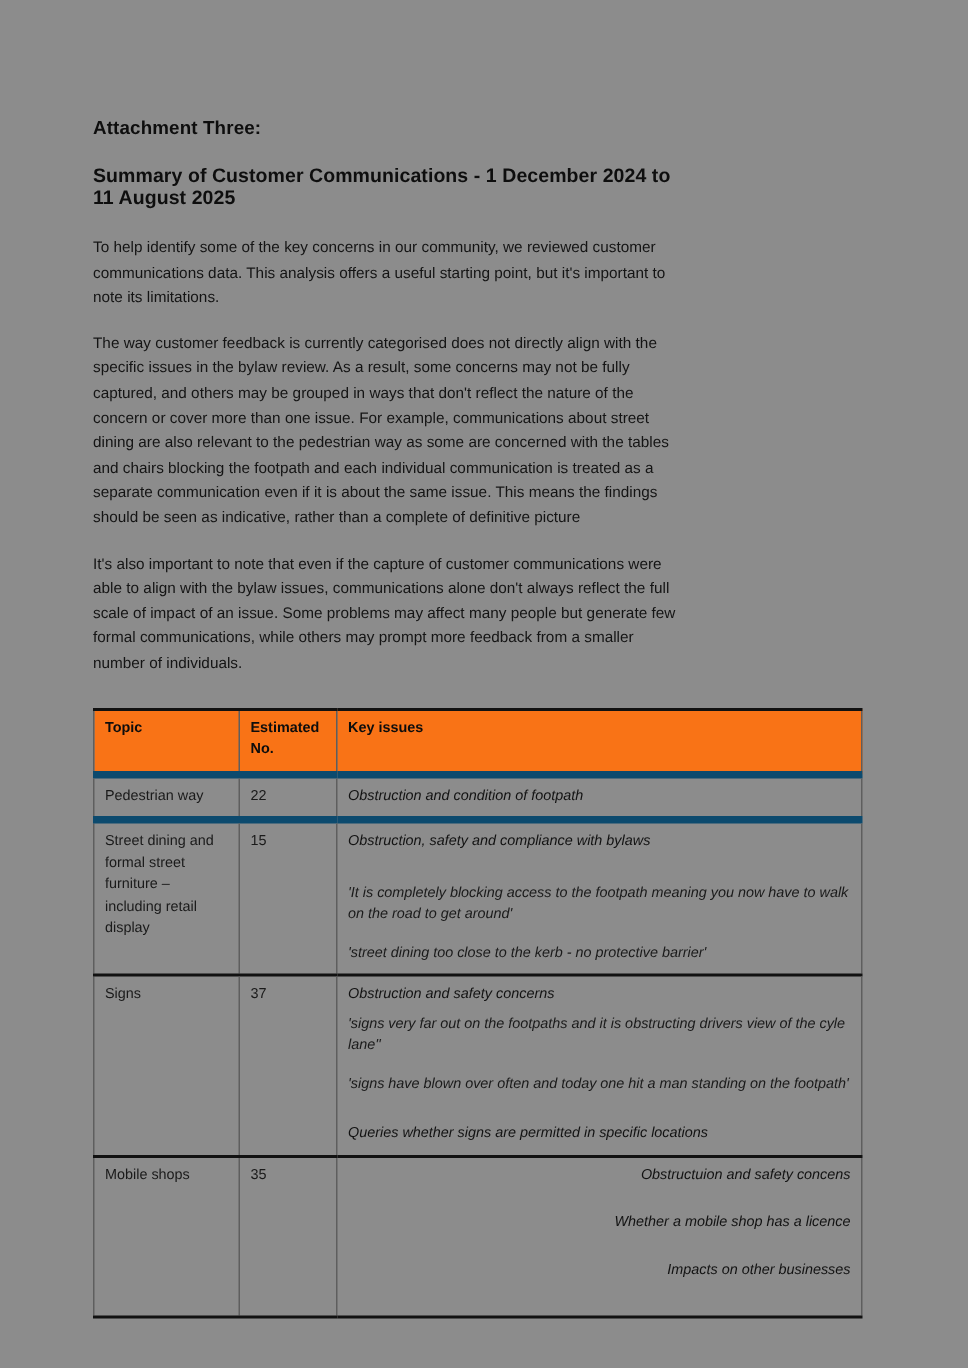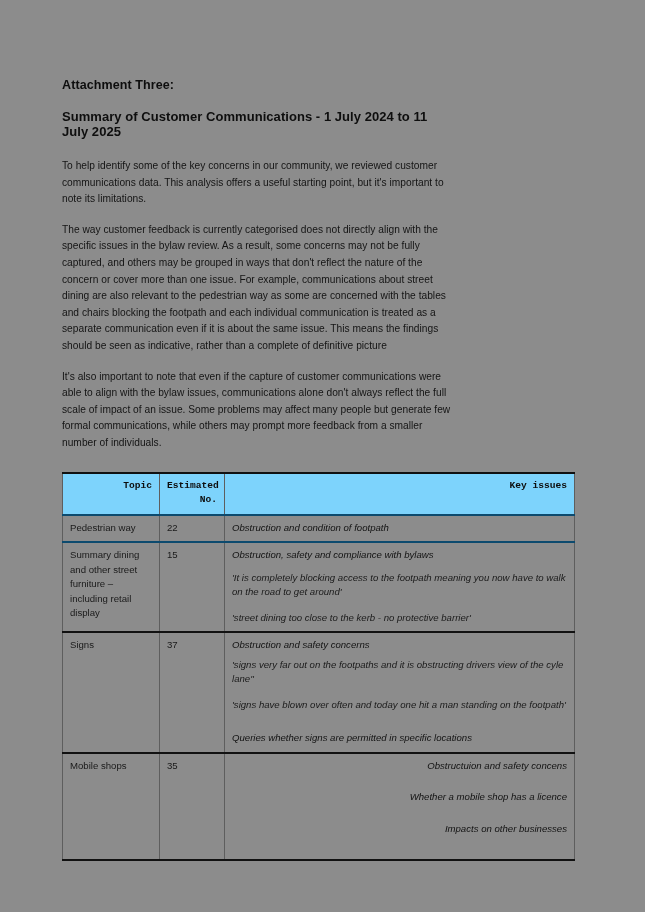--- a/index.html
+++ b/index.html
@@ -61,34 +61,33 @@
   table.comm-table th,
   table.comm-table td {
     border-left: 1px solid #5e5e5e;
     border-right: 1px solid #5e5e5e;
     vertical-align: top;
     padding: 5px 7px 6px 7px;
     font-size: 9.6px;
     line-height: 14.5px;
   }
   thead th {
-    background: #7dd3fc;
+    background: #f97316;
     font-weight: bold;
     font-size: 10px;
     line-height: 14px;
     color: #0d0d0d;
-    text-align: right;
+    text-align: left;
     border-top: 2px solid #111111;
     border-bottom: 1px solid #5e5e5e;
     padding-top: 5px;
     padding-bottom: 6px;
-    font-family: Liberation Mono, monospace;
   }
   tbody tr td {
-    border-top: 2px solid #0c4a6e;
+    border-top: 5px solid #0c4a6e;
   }
   tbody tr.thick-top td {
     border-top: 2px solid #111111;
   }
   tbody tr.last-row td {
     border-bottom: 2px solid #111111;
   }
   td.topic-cell,
   td.num-cell {
     color: #1a1a1a;
@@ -108,30 +107,30 @@
     margin-bottom: 0;
   }
   .row-pedestrian td { padding-bottom: 7px; }
   .row-street td { padding-bottom: 11px; }
   .row-signs td { padding-bottom: 30px; }
   .row-mobile td { padding-bottom: 42px; }
   .row-mobile .issue-bold { margin-bottom: 17px; text-align: right; }
   .row-signs .issue-bold:first-child { margin-bottom: 5px; }
   .row-signs .issue-quote { margin-bottom: 11px; }
   .row-signs .issue-bold.spaced { margin-top: 19px; margin-bottom: 0; }
-  .row-street .issue-bold { margin-bottom: 8px; }
+  .row-street .issue-bold { margin-bottom: 20px; }
 </style>
 </head>
 <body>
 
 <div class="page">
 
   <div class="heading-top">Attachment Three:</div>
 
-  <div class="heading-main">Summary of Customer Communications - 1 July 2024 to 11 July 2025</div>
+  <div class="heading-main">Summary of Customer Communications - 1 December 2024 to 11 August 2025</div>
 
   <p class="para">To help identify some of the key concerns in our community, we reviewed customer communications data. This analysis offers a useful starting point, but it's important to note its limitations.</p>
   <p class="para">The way customer feedback is currently categorised does not directly align with the specific issues in the bylaw review. As a result, some concerns may not be fully captured, and others may be grouped in ways that don't reflect the nature of the concern or cover more than one issue. For example, communications about street dining are also relevant to the pedestrian way as some are concerned with the tables and chairs blocking the footpath and each individual communication is treated as a separate communication even if it is about the same issue. This means the findings should be seen as indicative, rather than a complete of definitive picture</p>
   <p class="para">It's also important to note that even if the capture of customer communications were able to align with the bylaw issues, communications alone don't always reflect the full scale of impact of an issue. Some problems may affect many people but generate few formal communications, while others may prompt more feedback from a smaller number of individuals.</p>
 
   <div class="table-wrap">
     <table class="comm-table">
       <colgroup>
         <col class="c-topic">
         <col class="c-num">
@@ -148,21 +147,21 @@
 
         <tr class="row-pedestrian">
           <td class="topic-cell">Pedestrian way</td>
           <td class="num-cell">22</td>
           <td class="issue-block">
             <div class="issue-bold">Obstruction and condition of footpath</div>
           </td>
         </tr>
 
         <tr class="row-street">
-          <td class="topic-cell">Summary dining and other street furniture – including retail display</td>
+          <td class="topic-cell">Street dining and formal street furniture – including retail display</td>
           <td class="num-cell">15</td>
           <td class="issue-block">
             <div class="issue-bold">Obstruction, safety  and compliance with bylaws</div>
             <div class="issue-quote">'It is completely blocking access to the footpath meaning you now have to walk on the road to get around'</div>
             <div class="issue-quote">'street dining too close to the kerb - no protective barrier'</div>
           </td>
         </tr>
 
         <tr class="row-signs thick-top">
           <td class="topic-cell">Signs</td>

